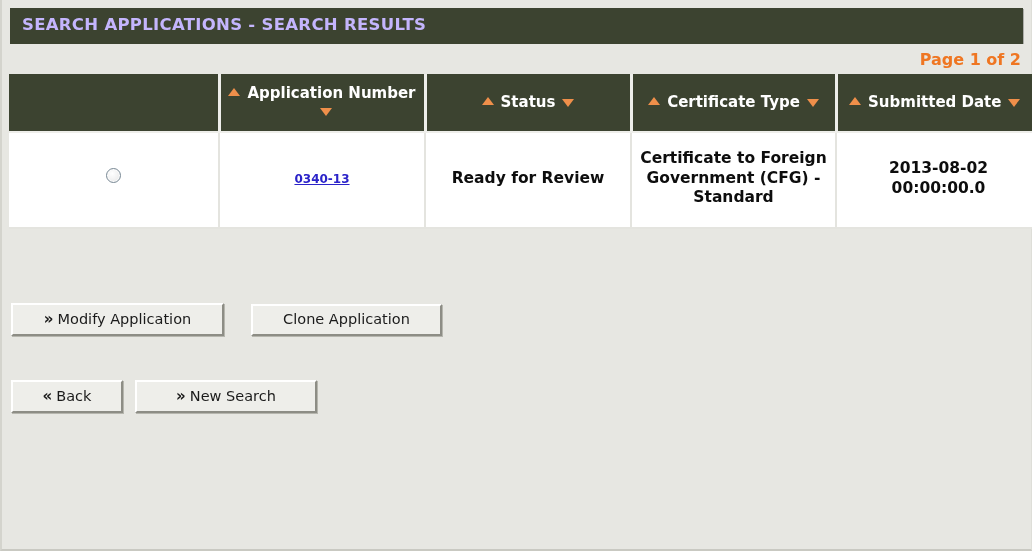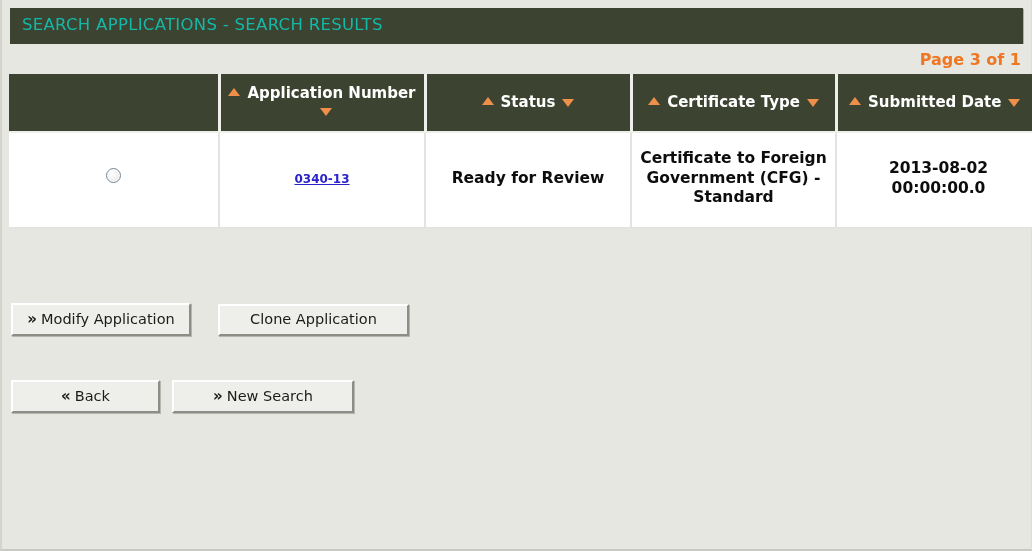--- a/index.html
+++ b/index.html
@@ -23,23 +23,23 @@
     border-bottom: 2px solid #c9c9c2;
     border-right: 1px solid #dedeD8;
   }
 
   
   .titlebar-wrap {
     padding: 8px 8px 0 8px;
   }
   .titlebar {
     background: #3c4330;
-    color: #14b8a6;
+    color: #c4b5fd;
     font-size: 16.5px;
-    font-weight: normal;
+    font-weight: bold;
     letter-spacing: 0.3px;
     padding: 9px 0 10px 12px;
     line-height: 1;
     box-shadow: 1px 1px 0 rgba(0,0,0,0.25);
   }
 
   
   .results-strip {
     background: #ffffff;
     margin-top: 32px;
@@ -176,37 +176,37 @@
     box-sizing: border-box;
     line-height: 1.2;
     box-shadow: 1px 1px 0 #b6b6ae;
   }
   .btn .chev {
     font-weight: bold;
     letter-spacing: -1px;
     margin-right: 5px;
     font-size: 15px;
   }
-  .btn-modify  { width: 180px; }
+  .btn-modify  { width: 213px; }
   .btn-clone   { width: 191px; margin-left: 27px; }
-  .btn-back    { width: 149px; }
+  .btn-back    { width: 112px; }
   .btn-newsearch { width: 182px; margin-left: 12px; }
 </style>
 </head>
 <body>
 
 <div class="page">
 
   <div class="titlebar-wrap">
     <div class="titlebar">SEARCH APPLICATIONS - SEARCH RESULTS</div>
   </div>
 
 
 
-  <div class="pageinfo">Page 3 of 1</div>
+  <div class="pageinfo">Page 1 of 2</div>
 
   <table class="results-table">
     <colgroup>
       <col class="c-radio">
         <col class="c-appnum">
         <col class="c-status">
         <col class="c-cert">
         <col class="c-date">
     </colgroup>
     <thead>

